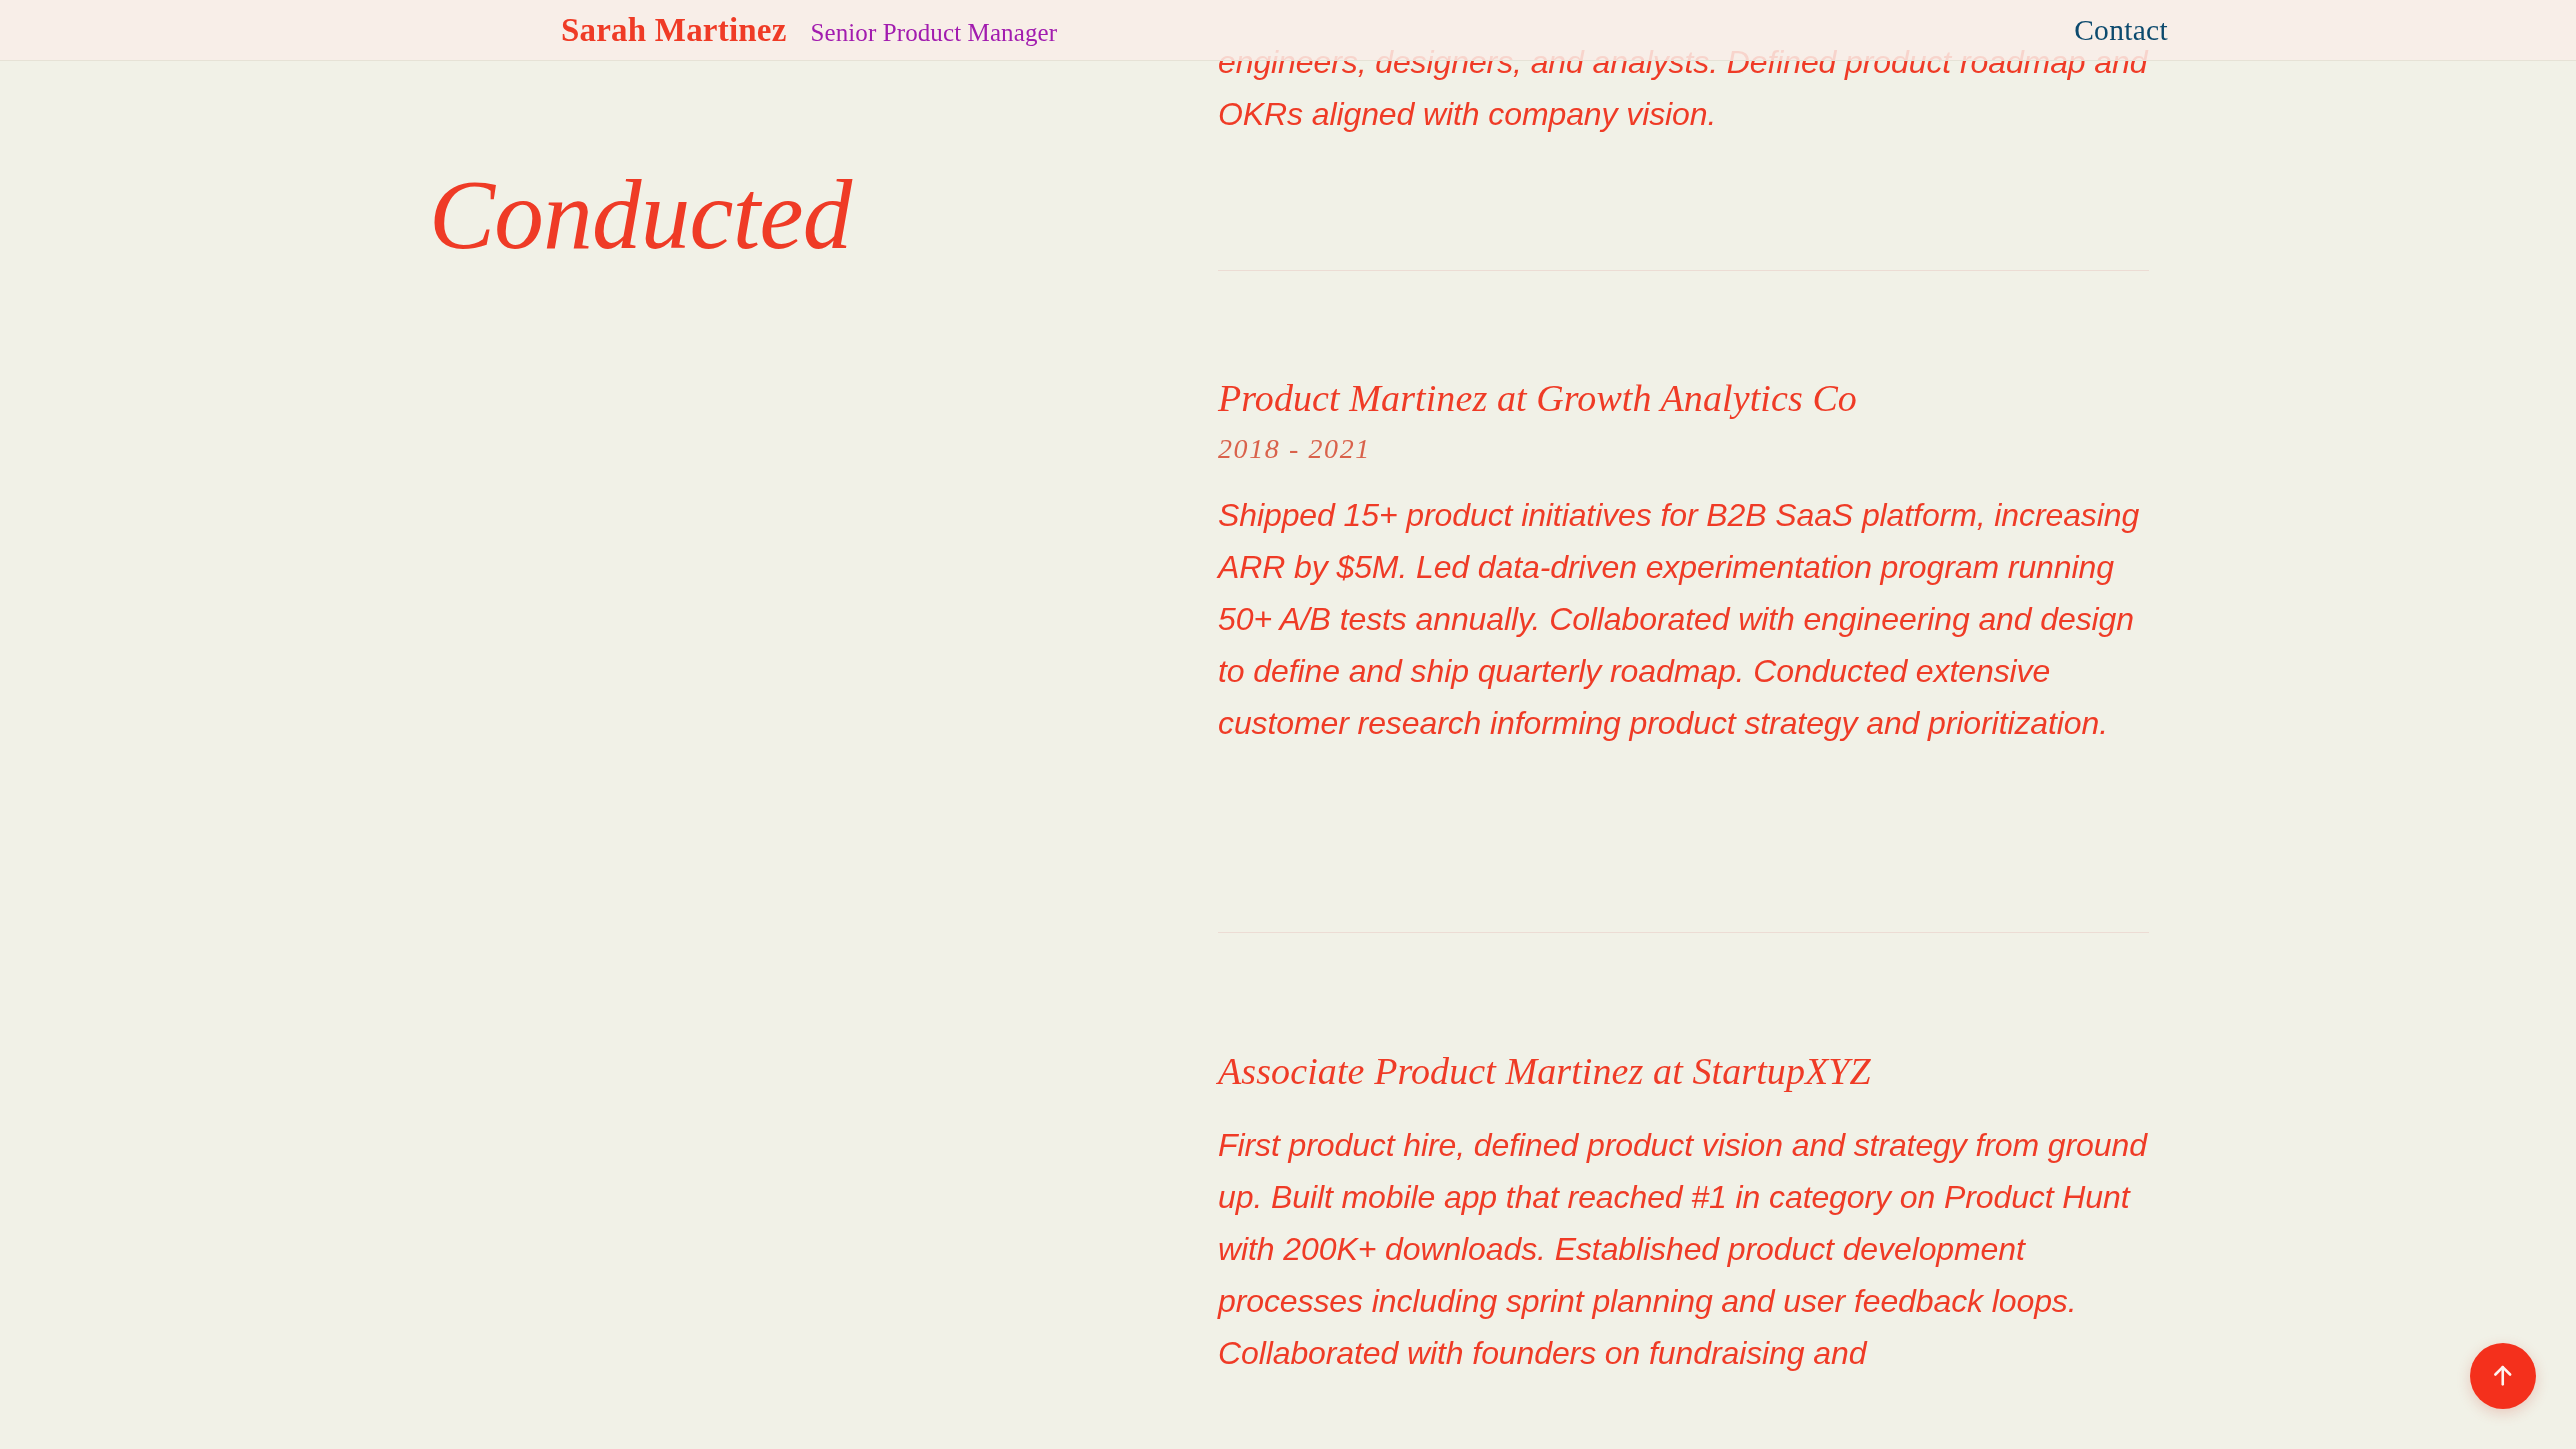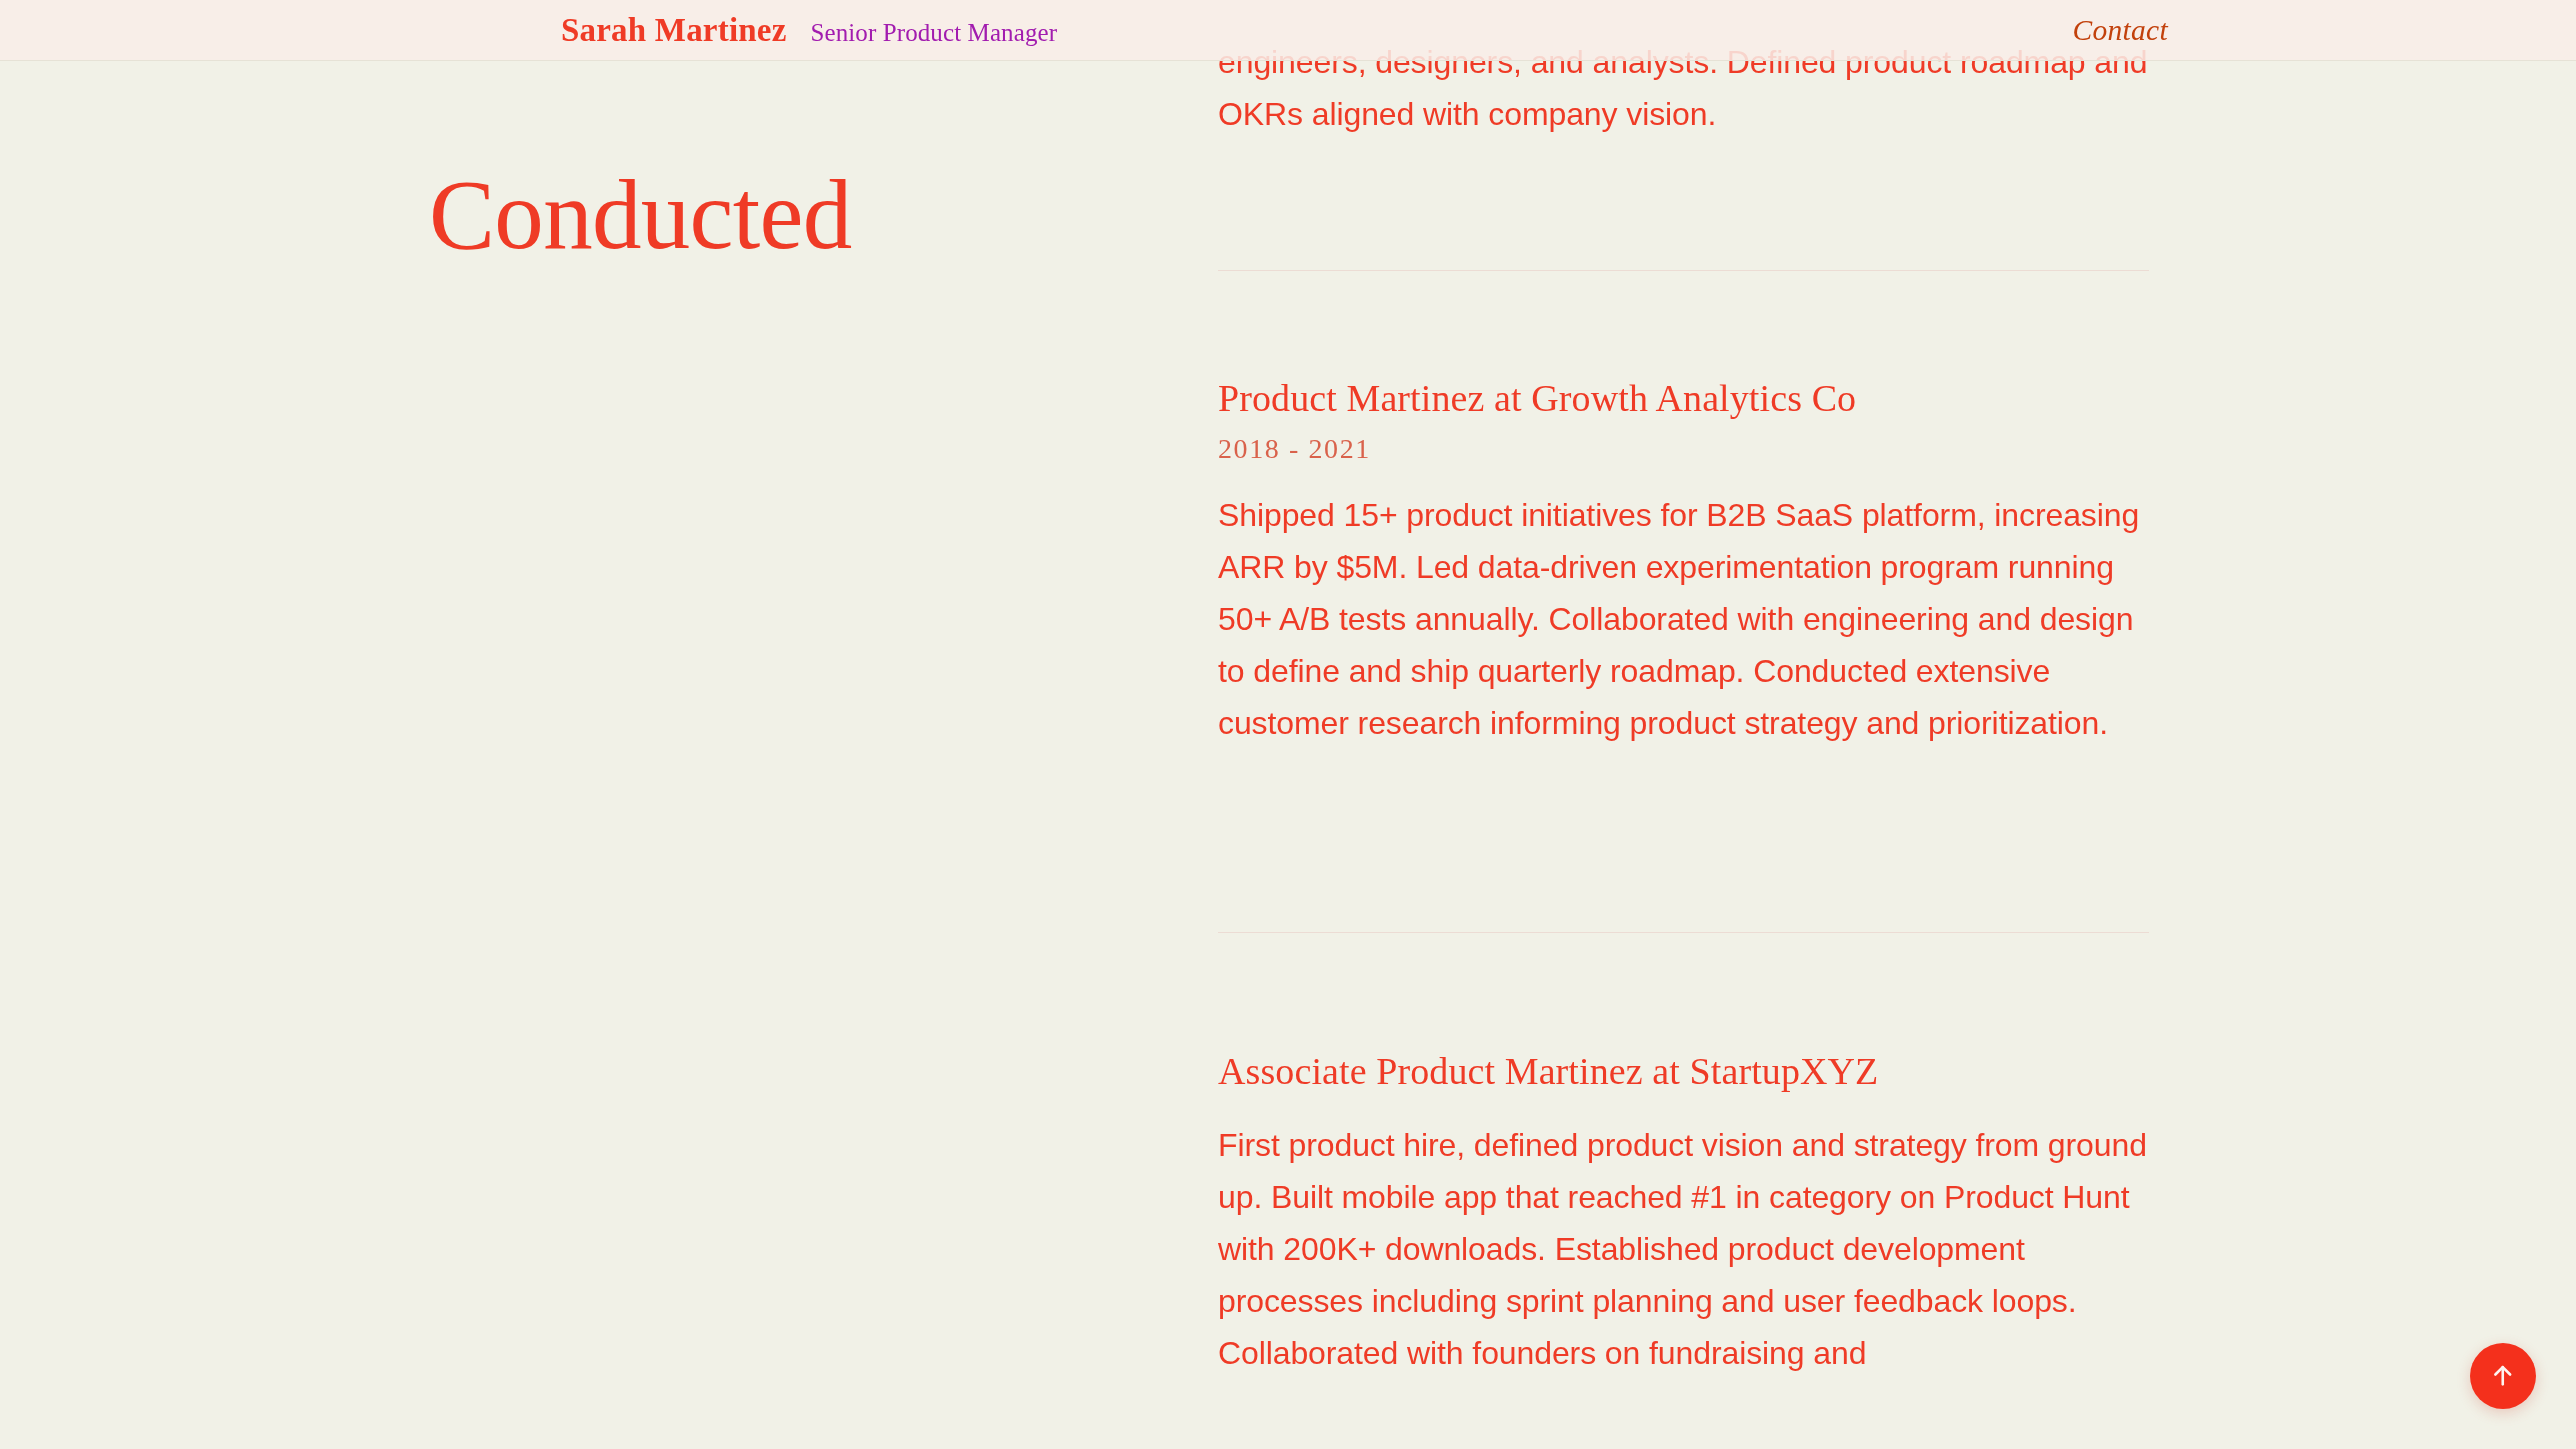--- a/index.html
+++ b/index.html
@@ -57,33 +57,33 @@
   }
 
   .nav-contact {
     position:absolute;
     right:408px;
     top:50%;
     transform:translateY(-50%);
     font-family:"Liberation Serif", serif;
     font-weight:400;
     font-size:29.5px;
-    color:#c2410c;
+    color:#0c4a6e;
     letter-spacing:0.3px;
     cursor:pointer;
     text-decoration:none;
-    font-style:italic;
   }
 
   
   .page {
     position:absolute;
     top:0; left:0;
     width:2576px;
     height:1449px;
+    font-style:italic;
   }
 
   .section-title {
     position:absolute;
     left:429px;
     top:165px;
     font-family:"Liberation Serif", serif;
     font-weight:400;
     font-size:99px;
     line-height:1;

